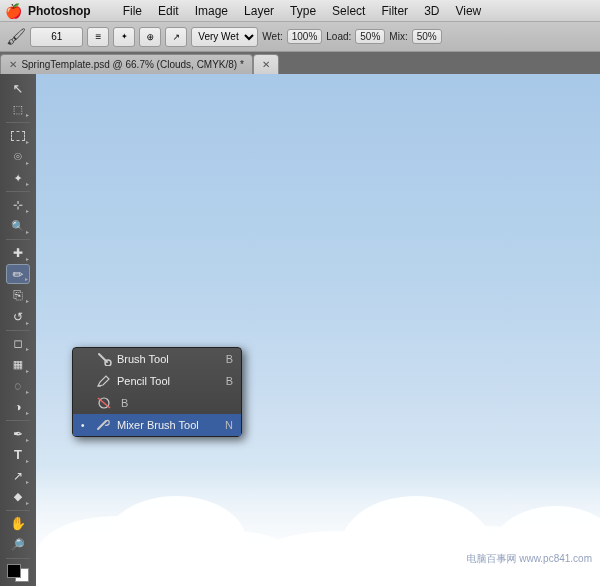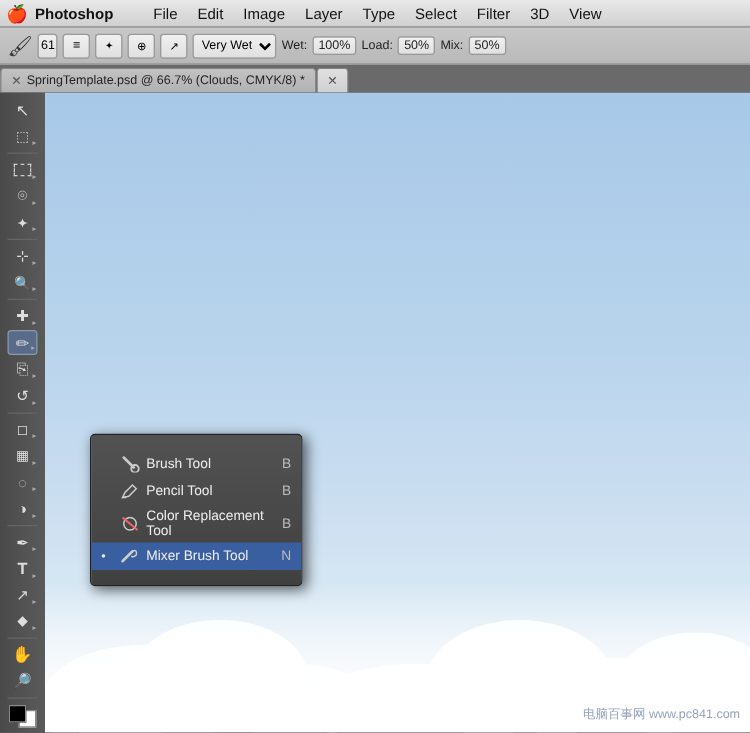--- a/index.html
+++ b/index.html
@@ -70,21 +70,21 @@
       background: linear-gradient(to bottom, #f0f0f0, #e0e0e0);
       border: 1px solid #999;
       border-radius: 3px;
       padding: 0 2px;
     }
     .options-bar .brush-icon {
       font-size: 16px;
       color: #333;
     }
     .options-bar .brush-size {
-      width: 16px;
+      width: 53px;
       height: 20px;
       background: linear-gradient(to bottom, #f0f0f0, #e0e0e0);
       border: 1px solid #999;
       border-radius: 3px;
       display: flex;
       align-items: center;
       justify-content: center;
       font-size: 10px;
     }
     .options-btn {
@@ -219,21 +219,21 @@
     .context-menu {
       position: absolute;
       top: 273px;
       left: 36px;
       width: 170px;
       background: linear-gradient(to bottom, #525252, #404040);
       border: 1px solid #222;
       border-radius: 4px;
       box-shadow: 3px 3px 10px rgba(0,0,0,0.6);
       z-index: 200;
-      padding: 12px 0;
+      padding: 0 0;
     }
     .context-menu-item {
       display: flex;
       align-items: center;
       padding: 3px 8px;
       cursor: pointer;
       color: #eee;
       font-size: 11px;
       position: relative;
     }
@@ -261,21 +261,21 @@
     .context-menu-item .item-check {
       width: 12px;
       margin-right: 2px;
       font-size: 10px;
       color: #eee;
     }
 
     
     .watermark {
       position: absolute;
-      bottom: 8px;
+      bottom: 20px;
       right: 8px;
       font-size: 10px;
       color: rgba(100,120,160,0.7);
       z-index: 10;
     }
   </style>
 </head>
 <body>
 
 <div class="menubar">
@@ -486,21 +486,20 @@
     </div>
 
     <div class="context-menu-item">
       <span class="item-check"></span>
       <span class="item-icon">
         <svg width="16" height="14" viewBox="0 0 16 14">
           <circle cx="8" cy="7" r="5" fill="none" stroke="#ccc" stroke-width="1.2"></circle>
           <line x1="2" y1="2" x2="14" y2="12" stroke="#e66" stroke-width="1.5"></line>
         </svg>
       </span>
-      <span class="item-label">Color Replacement Tool</span>
       <span class="item-shortcut">B</span>
     </div>
 
     <div class="context-menu-item highlighted">
       <span class="item-check" style="color:#eee; font-size:10px">•</span>
       <span class="item-icon">
         <svg width="16" height="14" viewBox="0 0 16 14">
           <line x1="2" y1="11" x2="10" y2="3" stroke="#ccc" stroke-width="2" stroke-linecap="round"></line>
           <path d="M10,3 Q14,1 13,6 Q11,8 9,7" fill="none" stroke="#ccc" stroke-width="1.2"></path>
         </svg>

